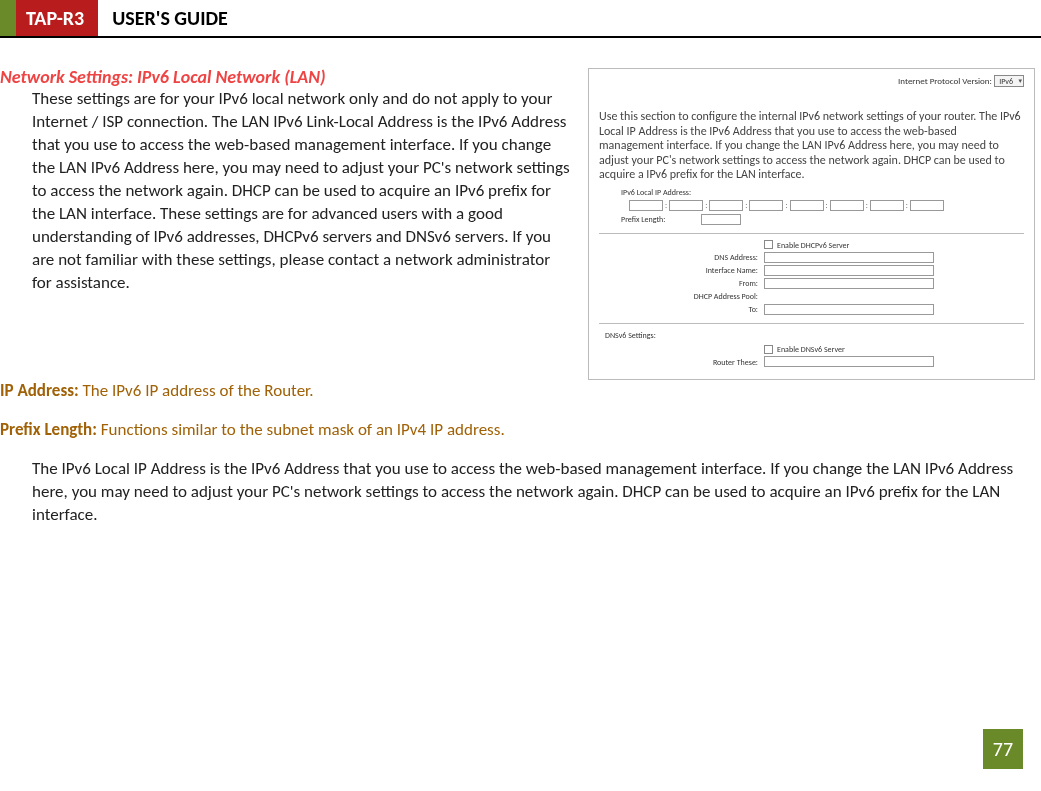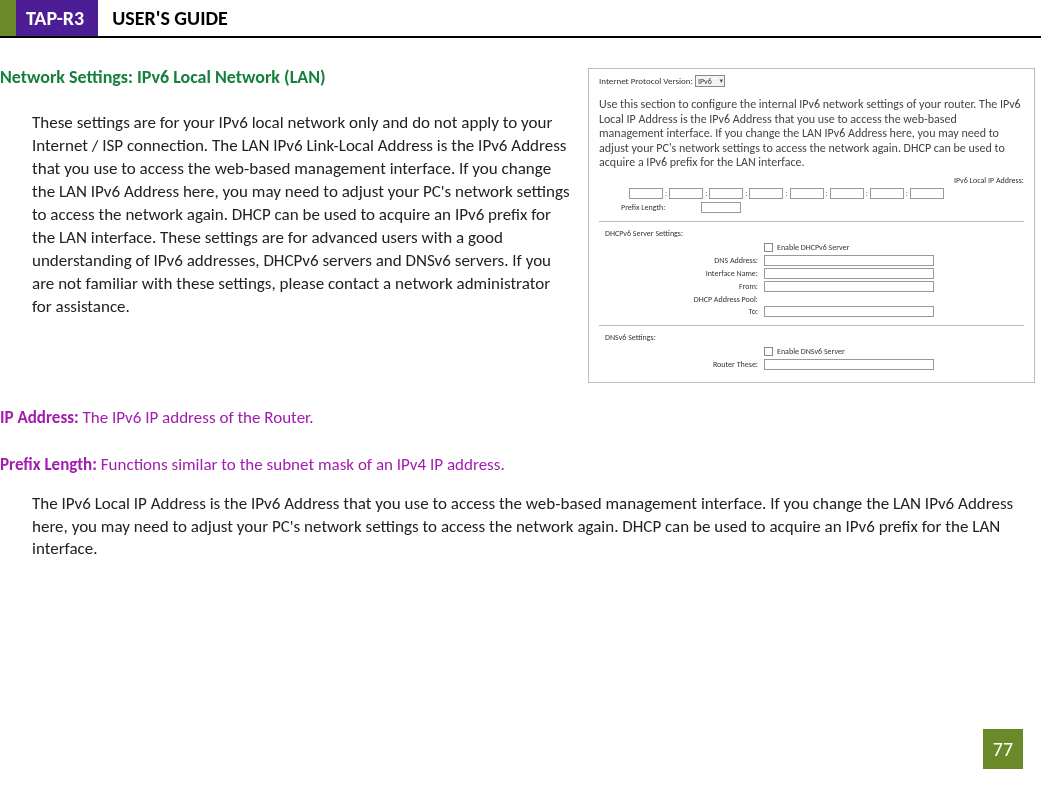--- a/index.html
+++ b/index.html
@@ -14,21 +14,21 @@
       display: flex;
       align-items: stretch;
       border-bottom: 2px solid #000;
       margin-bottom: 28px;
     }
     .header-accent {
       background: #6a8a2a;
       width: 16px;
     }
     .header-model {
-      background: #4c1d95;
+      background: #b91c1c;
       color: #fff;
       font-weight: bold;
       font-size: 20px;
       padding: 6px 14px 6px 10px;
       display: flex;
       align-items: center;
     }
     .header-title {
       font-weight: bold;
       font-size: 20px;
@@ -43,52 +43,51 @@
       display: flex;
       gap: 18px;
       align-items: flex-start;
     }
     .left-col {
       flex: 0 0 570px;
     }
     .section-heading {
       font-weight: bold;
       font-size: 18px;
-      color: #15803d;
-      margin-bottom: 24px;
+      color: #ef4444;
+      font-style: italic;
     }
     .body-text {
       font-size: 17px;
       line-height: 1.35;
       color: #222;
       margin-bottom: 18px;
       padding-left: 32px;
     }
     .def-line {
       font-size: 17px;
       line-height: 1.35;
-      color: #a21caf;
+      color: #a16207;
       margin-bottom: 16px;
-      margin-top: 24px;
     }
     .def-line b { font-weight: bold; }
     .screenshot-box {
       flex: 1;
       border: 1px solid #bbb;
       background: #fff;
       font-size: 8px;
       color: #333;
       padding: 6px 10px 10px 10px;
       line-height: 1.3;
       margin-top: 2px;
     }
     .ss-toprow {
-      text-align: left;
+      text-align: right;
       font-size: 9px;
-      margin-bottom: 10px;
+      margin-bottom: 22px;
     }
     .ss-select {
       display: inline-block;
       border: 1px solid #888;
       padding: 0 10px 0 2px;
       font-size: 8px;
       position: relative;
       background: #f4f4f4;
       min-width: 30px;
     }
@@ -103,21 +102,20 @@
     .ss-help {
       font-size: 12px;
       color: #444;
       line-height: 1.2;
       margin-bottom: 6px;
     }
     .ss-sub {
       font-size: 8px;
       color: #333;
       margin: 2px 0 2px 22px;
-      text-align: right;
     }
     .ss-ip-row {
       margin-left: 30px;
       display: flex;
       gap: 4px;
       margin-bottom: 3px;
     }
     .ss-ip-seg {
       border: 1px solid #999;
       width: 34px;
@@ -216,21 +214,20 @@
           <span class="ss-sep">:</span>
         <span class="ss-ip-seg"></span>
       </div>
       <div class="ss-field-row">
         <div class="ss-label" style="width:80px;text-align:left;margin-left:22px;">Prefix Length:</div>
         <div class="ss-input ss-input-sm"></div>
       </div>
 
       <hr class="ss-hr">
 
-      <div class="ss-section-title">DHCPv6 Server Settings:</div>
       <div class="ss-field-row">
         <div class="ss-label"></div>
         <span class="ss-checkbox"></span>
         <span>Enable DHCPv6 Server</span>
       </div>
       <div class="ss-field-row">
         <div class="ss-label">DNS Address:</div>
         <div class="ss-input ss-input-lg"></div>
       </div>
       <div class="ss-field-row">

